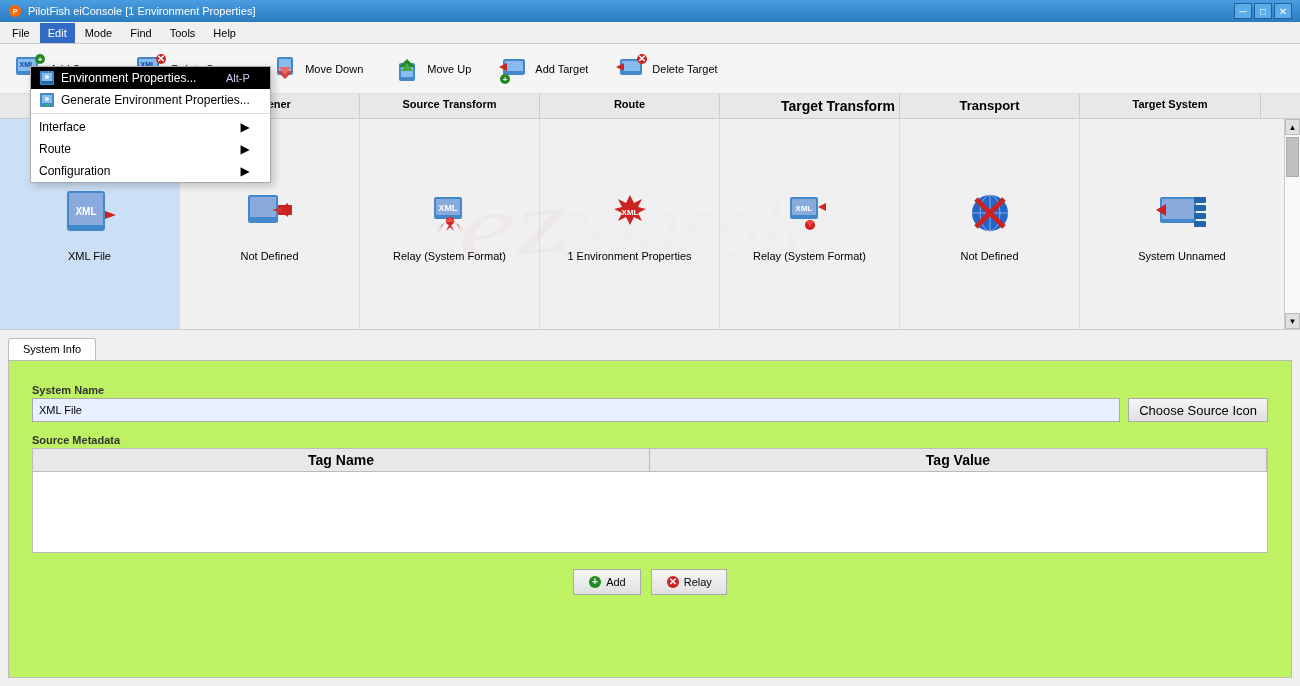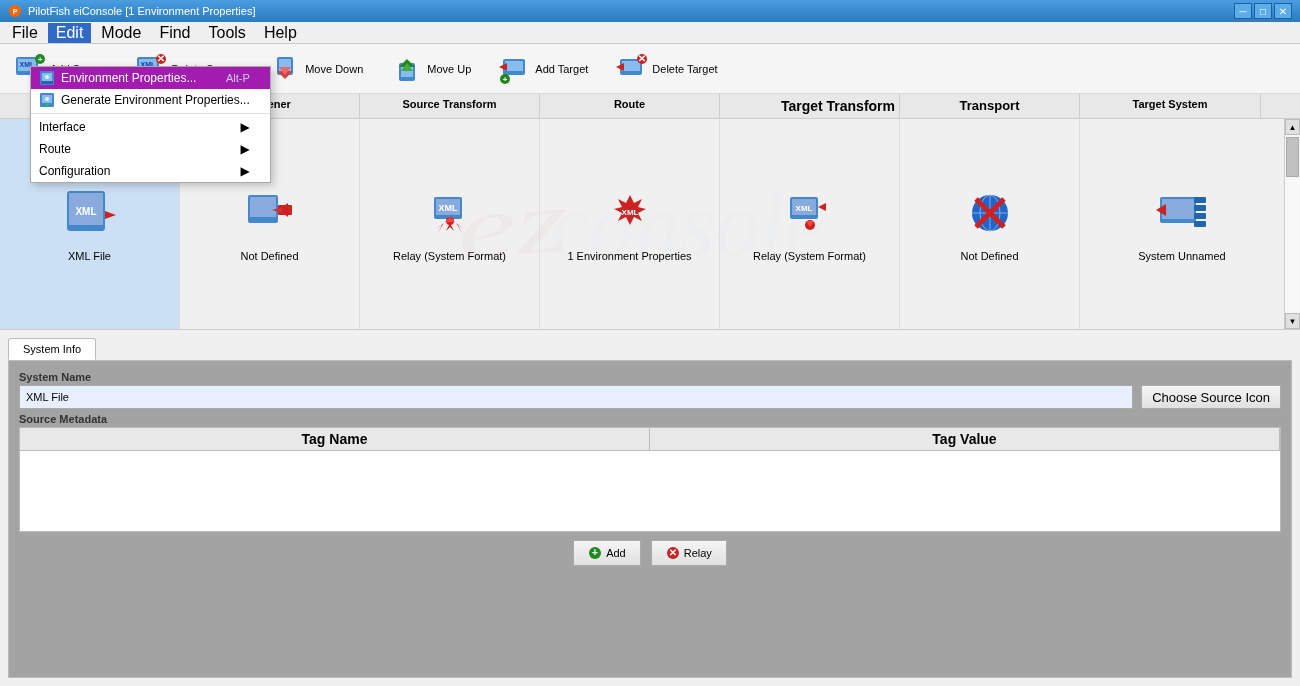--- a/index.html
+++ b/index.html
@@ -34,21 +34,21 @@
       border-bottom: 1px solid #ccc;
       height: 22px;
       display: flex;
       align-items: center;
       padding: 0 4px;
       gap: 2px;
     }
     .menu-item {
       padding: 10px 8px;
       cursor: pointer;
-      font-size: 16px;
+      font-size: 11px;
       height: 20px;
       display: flex; align-items: center;
     }
     .menu-item:hover, .menu-item.active { background: #316ac5; color: white; }
     .menu-item.active { background: #316ac5; color: white; }
 
     
     .toolbar {
       background: #f5f5f5;
       border-bottom: 1px solid #ddd;
@@ -104,27 +104,27 @@
       border: 1px solid #bbb;
       border-bottom: none;
       background: #e0e0e0;
       cursor: pointer;
       font-size: 11px;
       border-radius: 3px 3px 0 0;
     }
     .tab.active { background: white; border-bottom: 1px solid white; }
 
     .form-panel {
-      background: #a3a3a3;
+      background: #bef264;
       border: 1px solid #bbb;
-      padding: 10px;
+      padding: 23px;
       flex: 1;
       display: flex;
       flex-direction: column;
-      gap: 4px;
+      gap: 12px;
     }
     .field-label { font-size: 11px; font-weight: 600; color: #333; margin-bottom: 2px; }
     .field-row { display: flex; align-items: center; gap: 8px; }
     .text-input {
       flex: 1;
       height: 24px;
       border: 1px solid #aaa;
       padding: 2px 6px;
       font-size: 11px;
       background: #e8f0ff;
@@ -180,21 +180,21 @@
       z-index: 200;
       min-width: 220px;
     }
     .dropdown-item {
       padding: 4px 20px 4px 8px;
       font-size: 12px;
       cursor: pointer;
       display: flex; align-items: center; gap: 6px;
       height: 22px;
     }
-    .dropdown-item.highlighted { background: #a21caf; color: white; }
+    .dropdown-item.highlighted { background: #000000; color: white; }
     .dropdown-item-sub {
       display: flex; align-items: center; justify-content: space-between;
     }
     .shortcut { color: #888; font-size: 11px; margin-left: auto; }
     .dropdown-item.highlighted .shortcut { color: #cce; }
     .submenu-arrow { margin-left: 8px; }
     .dropdown-separator { height: 1px; background: #ddd; margin: 2px 0; }
   </style>
 </head>
 <body>

